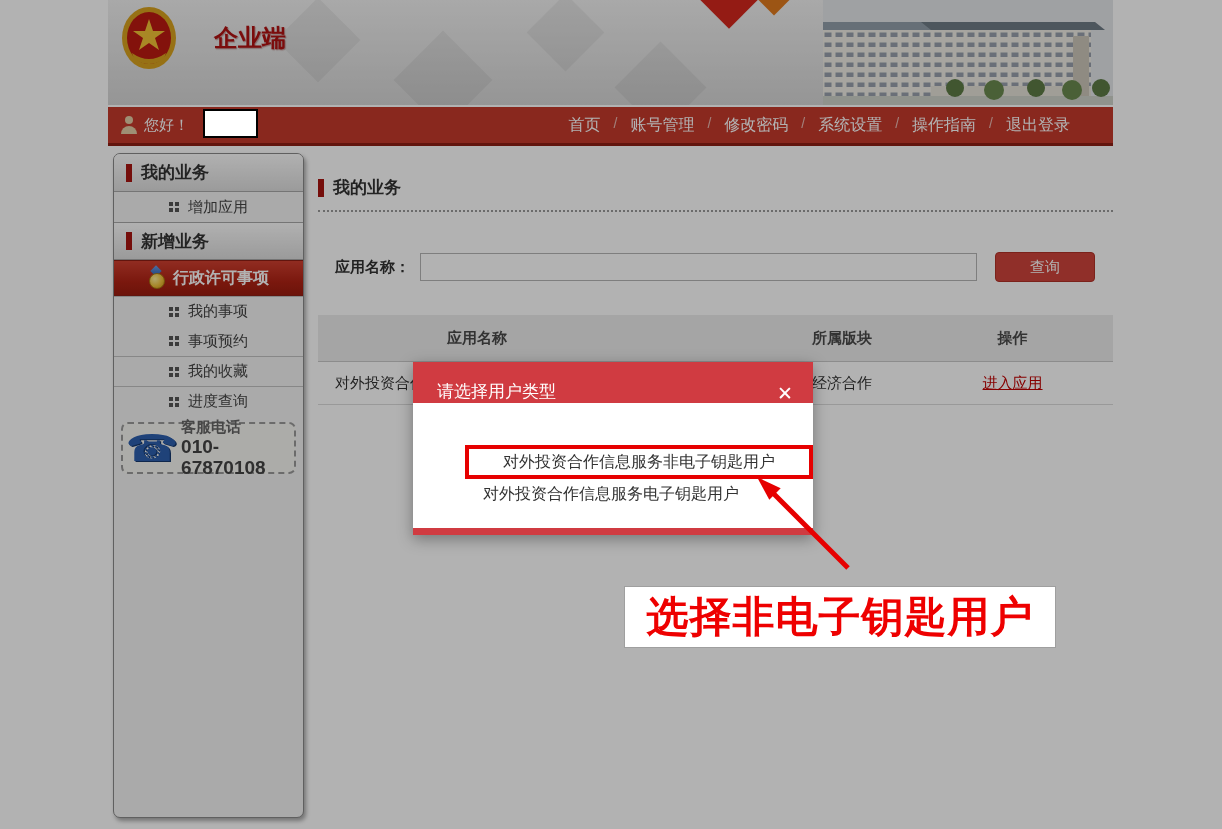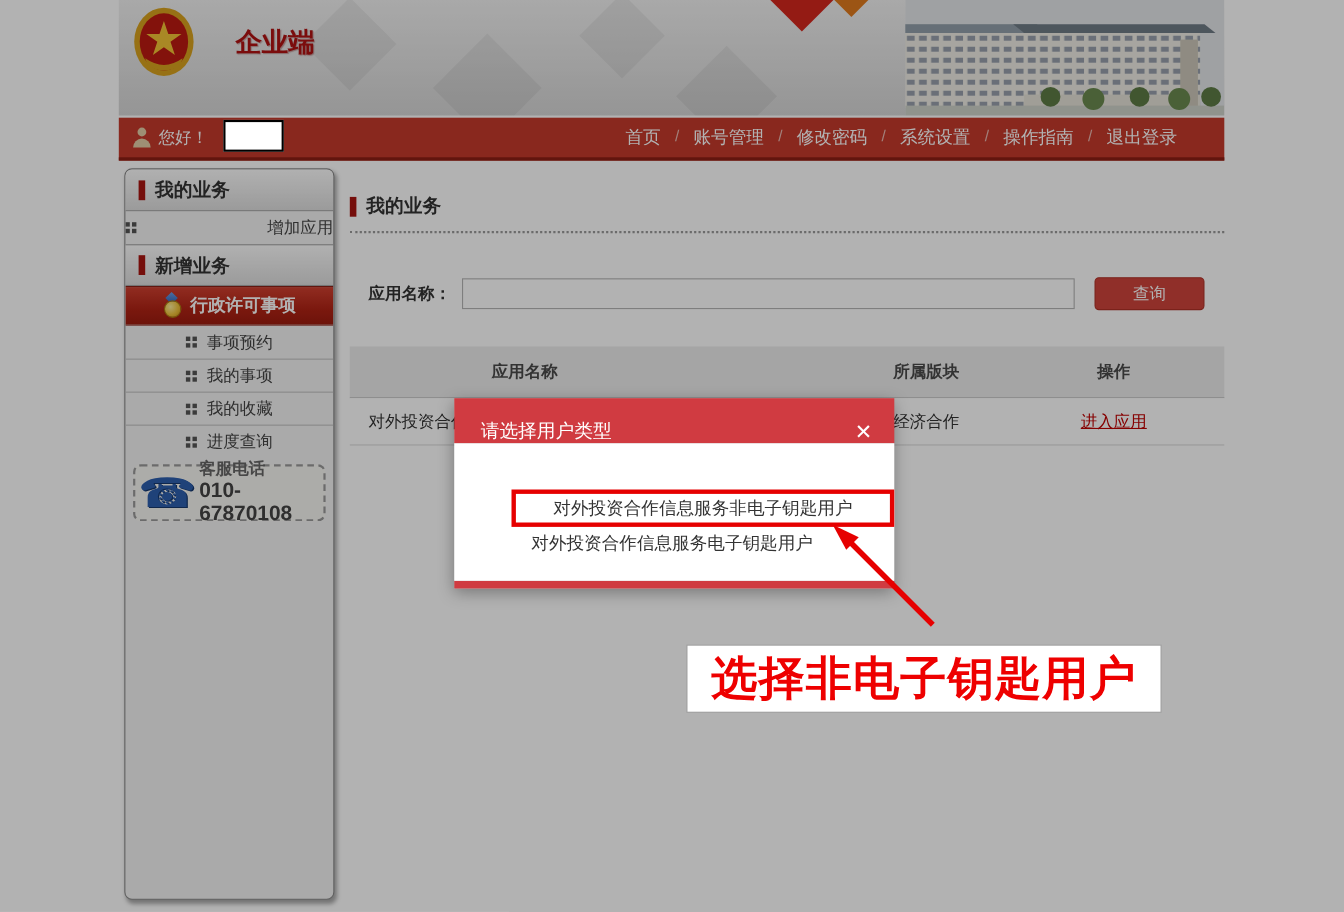--- a/index.html
+++ b/index.html
@@ -55,21 +55,21 @@
   .sidebar {
     position:absolute; left:113px; top:153px; width:191px; height:665px;
     background:#f4f4f4; border:1px solid #8a8a8a; border-radius:7px;
     box-shadow:2px 3px 4px rgba(0,0,0,0.35); overflow:hidden;
   }
   .side-header {
     height:38px; display:flex; align-items:center; padding-left:12px;
     background:linear-gradient(180deg,#fdfdfd,#dedede);
     border-bottom:1px solid #a8a8a8; font-size:17px; font-weight:bold; color:#333;
   }
-  .side-header + .side-item { border-top:none;justify-content:space-between; }
+  .side-header + .side-item { border-top:none; }
   .side-header.second { border-top:1px solid #a8a8a8; }
   .rbar { display:inline-block; width:6px; height:18px; background:#a81510; margin-right:9px; }
   .side-item {
     height:30px; display:flex; align-items:center; justify-content:center;
     font-size:15px; color:#444; cursor:pointer; border-top:1px solid #c2c2c2;
   }
   .side-item.first-item { border-top:none; }
   .sq-icon { position:relative; width:10px; height:10px; margin-right:9px; }
   .sq-icon::before {
     content:""; position:absolute; left:0; top:0; width:4px; height:4px; background:#555;
@@ -239,27 +239,27 @@
     <span>增加应用</span>
   </div>
   <div class="side-header second">
     <span class="rbar"></span>
     <span>新增业务</span>
   </div>
   <div class="side-active">
     <span class="medal-icon"></span>
     <span>行政许可事项</span>
   </div>
+  <div class="side-item">
+    <span class="sq-icon"></span>
+    <span>我的事项</span>
+  </div>
   <div class="side-item first-item">
     <span class="sq-icon"></span>
     <span>事项预约</span>
-  </div>
-  <div class="side-item">
-    <span class="sq-icon"></span>
-    <span>我的事项</span>
   </div>
   <div class="side-item">
     <span class="sq-icon"></span>
     <span>我的收藏</span>
   </div>
   <div class="side-item">
     <span class="sq-icon"></span>
     <span>进度查询</span>
   </div>
   <div class="phone-box">

